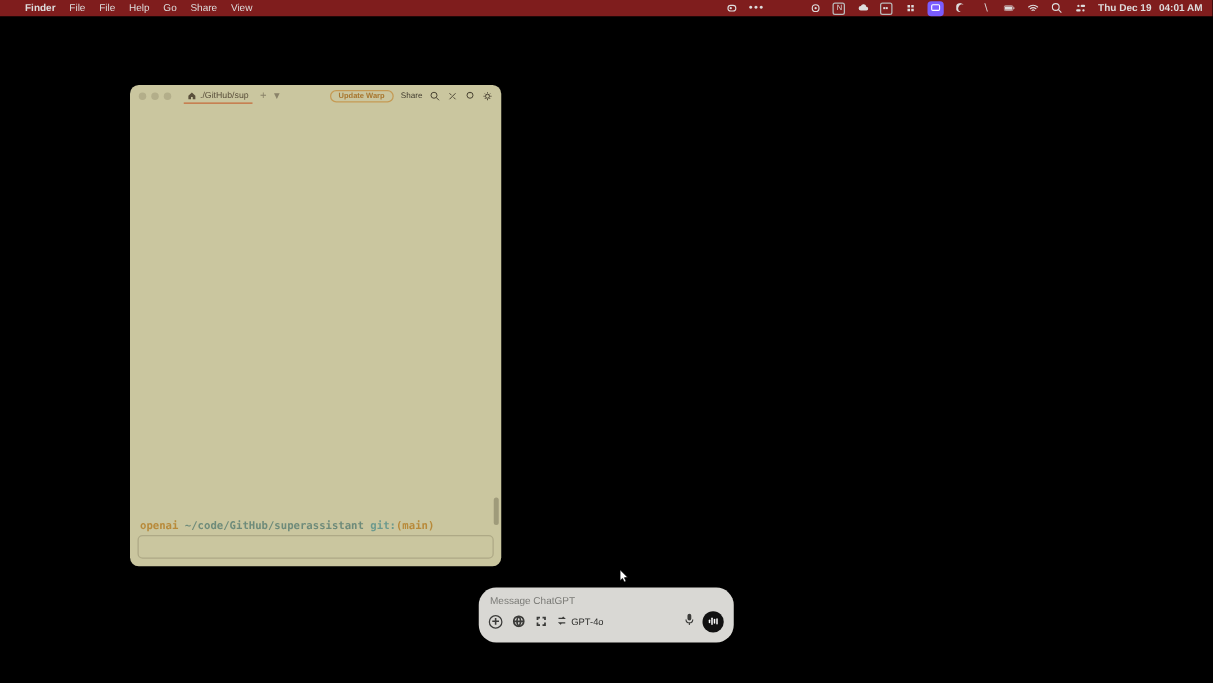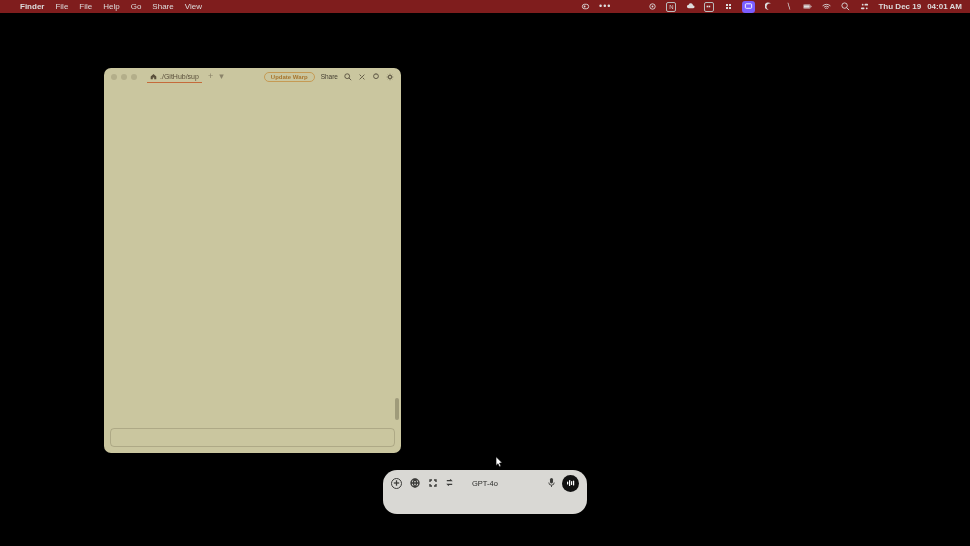--- a/index.html
+++ b/index.html
@@ -48,21 +48,21 @@
 
   .warp-scroll-thumb { position: absolute; right: 2px; top: 313px; width: 4px; height: 22px; background: rgba(80,75,55,.35); border-radius: 2px; }
 
   
   .cgpt { position: absolute; left: 383px; top: 470px; width: 204px; height: 44px; background: #d9d8d4; border-radius: 14px; box-shadow: 0 4px 14px rgba(0,0,0,.55); padding: 4px 8px 5px 8px; display: flex; flex-direction: column; }
   .cgpt-placeholder { font-size: 8px; color: #7a7a76; padding: 2px 1px 3px 1px; }
   .cgpt-row { display: flex; align-items: center; gap: 7px; }
   .cgpt-row .ico { width: 11px; height: 11px; display: inline-flex; align-items: center; justify-content: center; border-radius: 50%; }
   .cgpt-row .ico svg { width: 10px; height: 10px; fill: none; stroke: #3b3b39; stroke-width: 1.4; }
   .ico.bordered { border: 1px solid #3b3b39; }
-  .cgpt-model { display: flex; align-items: center; gap: 18px; font-size: 7.5px; color: #2d2d2b; }
+  .cgpt-model { display: flex; align-items: center; gap: 3px; font-size: 7.5px; color: #2d2d2b; }
   .cgpt-model .loop svg { width: 9px; height: 9px; stroke: #3b3b39; fill: none; stroke-width: 1.3; }
   .cgpt-right { margin-left: auto; display: flex; align-items: center; gap: 6px; }
   .mic svg { width: 9px; height: 11px; fill: #3b3b39; }
   .wave-btn { width: 17px; height: 17px; border-radius: 50%; background: #111; display: flex; align-items: center; justify-content: center; }
   .wave-btn svg { width: 10px; height: 10px; fill: #fff; }
 
   
   .cursor { position: absolute; left: 495px; top: 454px; width: 9px; height: 12px; }
   .cursor svg { width: 9px; height: 12px; }
 </style>
@@ -199,26 +199,28 @@
       <span class="tb-icon">
           <svg viewBox="0 0 10 10">
             <circle cx="5" cy="5" r="2" fill="none" stroke-width="1"></circle>
             <path d="M5 1v1.2M5 7.8V9M1 5h1.2M7.8 5H9M2.3 2.3l.9.9M6.8 6.8l.9.9M2.3 7.7l.9-.9M6.8 3.2l.9-.9" stroke-width="1"></path>
           </svg>
         </span>
     </div>
   </div>
 
   <div class="warp-body">
+    <div class="prompt-line"><span class="p-host">openai</span> <span class="p-path">~/code/GitHub/superassistant</span> <span class="p-git">git:</span><span class="p-paren">(</span><span class="p-branch">main</span><span class="p-paren">)</span></div>
     <div class="warp-input-zone"></div>
     <div class="warp-scroll-thumb"></div>
   </div>
 </div>
 
 <div class="cgpt">
+  <div class="cgpt-placeholder">Message ChatGPT</div>
   <div class="cgpt-row">
     <span class="ico bordered">
         <svg viewBox="0 0 10 10">
           <line x1="5" y1="2" x2="5" y2="8"></line>
           <line x1="2" y1="5" x2="8" y2="5"></line>
         </svg>
       </span>
     <span class="ico">
         <svg viewBox="0 0 10 10">
           <circle cx="5" cy="5" r="4"></circle>

